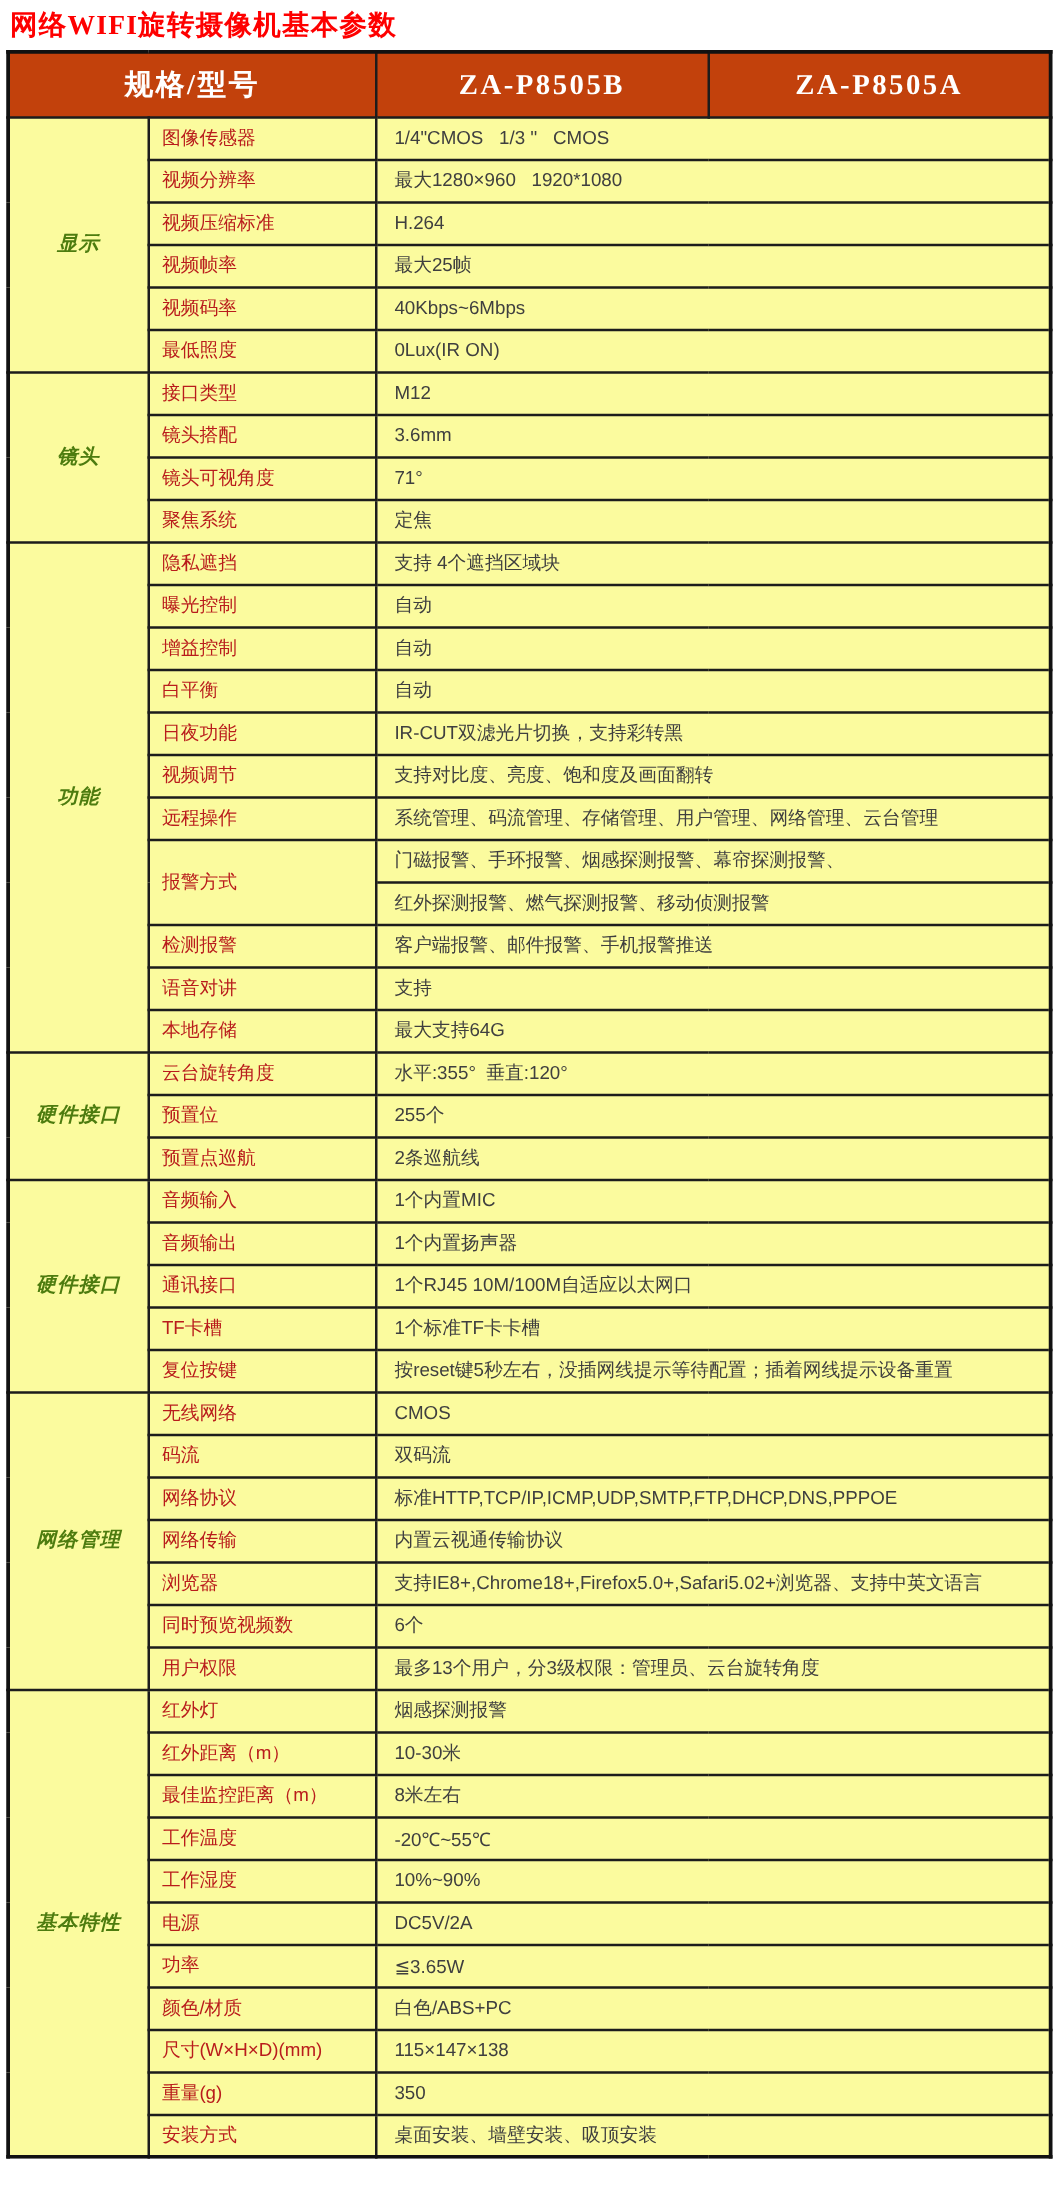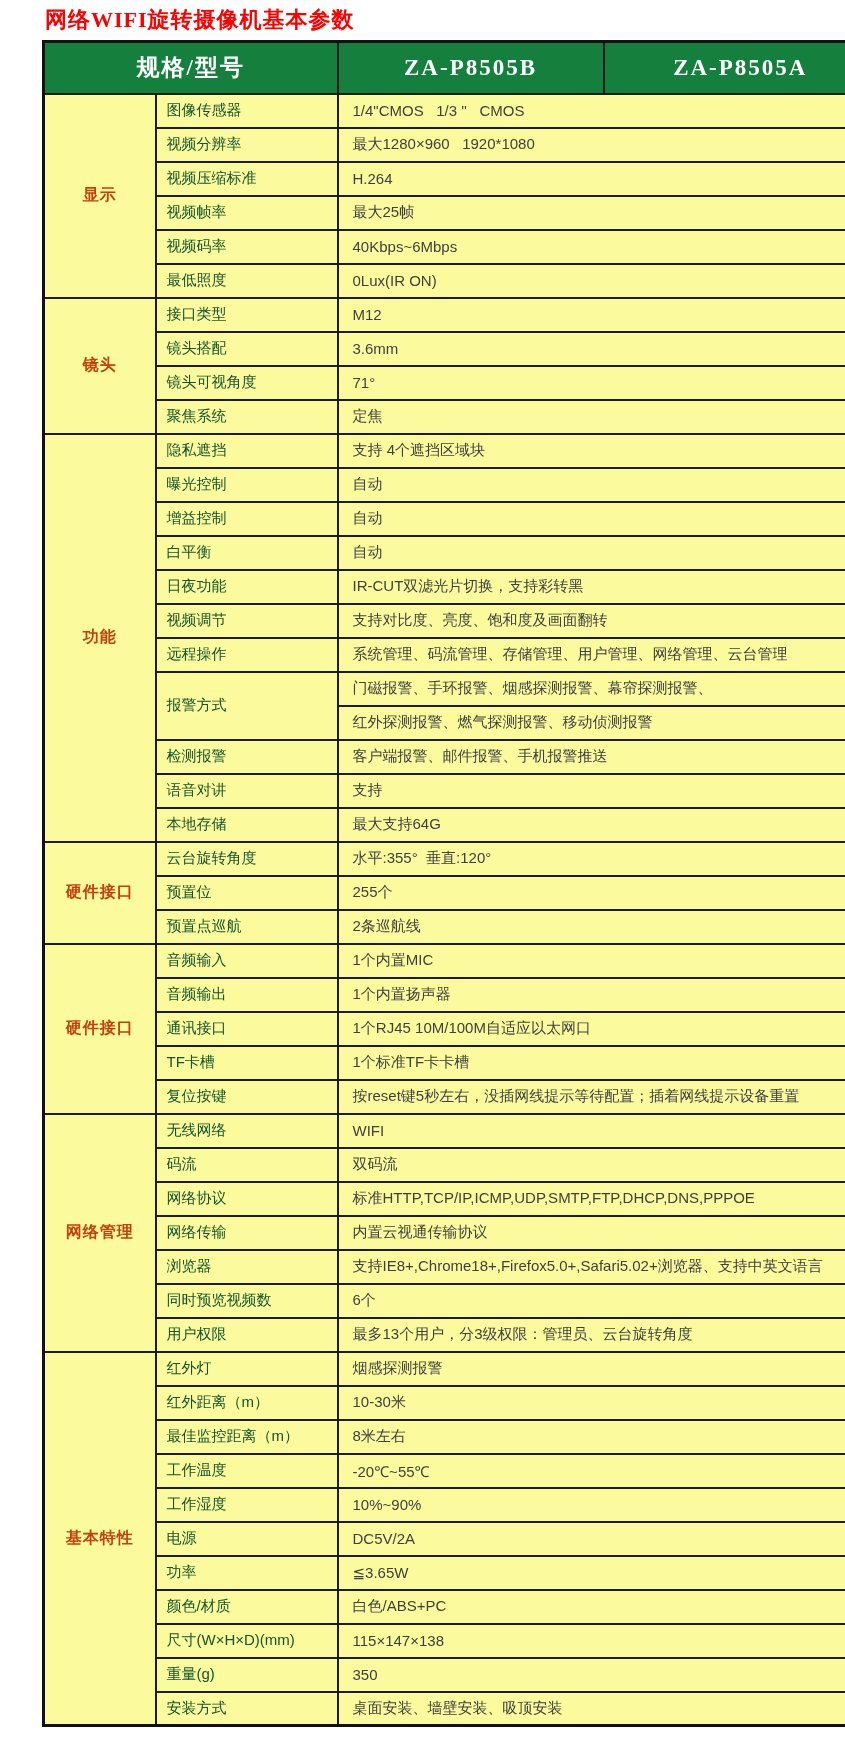--- a/index.html
+++ b/index.html
@@ -1,39 +1,39 @@
 <!DOCTYPE html>
 <html><head>
 <meta charset="utf-8">
 <style>
   html,body{margin:0;padding:0;background:#ffffff;}
   body{width:845px;font-family:"Liberation Sans",sans-serif;}
-  .page{width:719px;margin-left:37px;}
+  .page{width:719px;}
   .title{
     color:#fe0000;font-weight:bold;font-size:22px;line-height:26px;
     padding:7px 0 7px 8px;font-family:"Liberation Serif",serif;letter-spacing:1px;
   }
   table.spec{border-collapse:collapse;table-layout:fixed;width:834px;margin-left:5px;}
   table.spec col.c-cat{width:112px;}
   table.spec col.c-param{width:182px;}
   table.spec col.c-valb{width:266px;}
   table.spec col.c-vala{width:274px;}
   table.spec th,table.spec td{border:2px solid #1c1c1c;box-sizing:border-box;}
   table.spec{border:3px solid #111111;}
   thead th{
-    background:#15803d;color:#ffffff;font-weight:bold;font-size:23px;
+    background:#c2410c;color:#ffffff;font-weight:bold;font-size:23px;
     height:52px;text-align:center;letter-spacing:2px;
     font-family:"Liberation Serif",serif;
   }
   td.cat{
-    background:#fbfb9e;color:#c2410c;font-weight:bold;font-size:16px;
-    text-align:center;vertical-align:middle;letter-spacing:1px;
+    background:#fbfb9e;color:#4d7c0f;font-weight:bold;font-size:16px;
+    text-align:center;vertical-align:middle;letter-spacing:1px;font-style:italic;
   }
   td.param{
-    background:#fbfb9e;color:#14532d;font-size:15px;
+    background:#fbfb9e;color:#b91c1c;font-size:15px;
     padding:0 2px 0 10px;height:34px;vertical-align:middle;white-space:pre-wrap;
   }
   td.value{
     background:#fbfb9e;color:#3f3f3f;font-size:15px;
     padding:0 4px 0 14px;height:34px;vertical-align:middle;white-space:pre-wrap;
   }
 </style>
 </head>
 <body>
 
@@ -175,21 +175,21 @@
           <td class="param">TF卡槽</td>
           <td class="value" colspan="2">1个标准TF卡卡槽</td>
         </tr>
         <tr>
           <td class="param">复位按键</td>
           <td class="value" colspan="2">按reset键5秒左右，没插网线提示等待配置；插着网线提示设备重置</td>
         </tr>
         <tr>
           <td class="cat" rowspan="7">网络管理</td>
           <td class="param">无线网络</td>
-          <td class="value" colspan="2">WIFI</td>
+          <td class="value" colspan="2">CMOS</td>
         </tr>
         <tr>
           <td class="param">码流</td>
           <td class="value" colspan="2">双码流</td>
         </tr>
         <tr>
           <td class="param">网络协议</td>
           <td class="value" colspan="2">标准HTTP,TCP/IP,ICMP,UDP,SMTP,FTP,DHCP,DNS,PPPOE</td>
         </tr>
         <tr>

